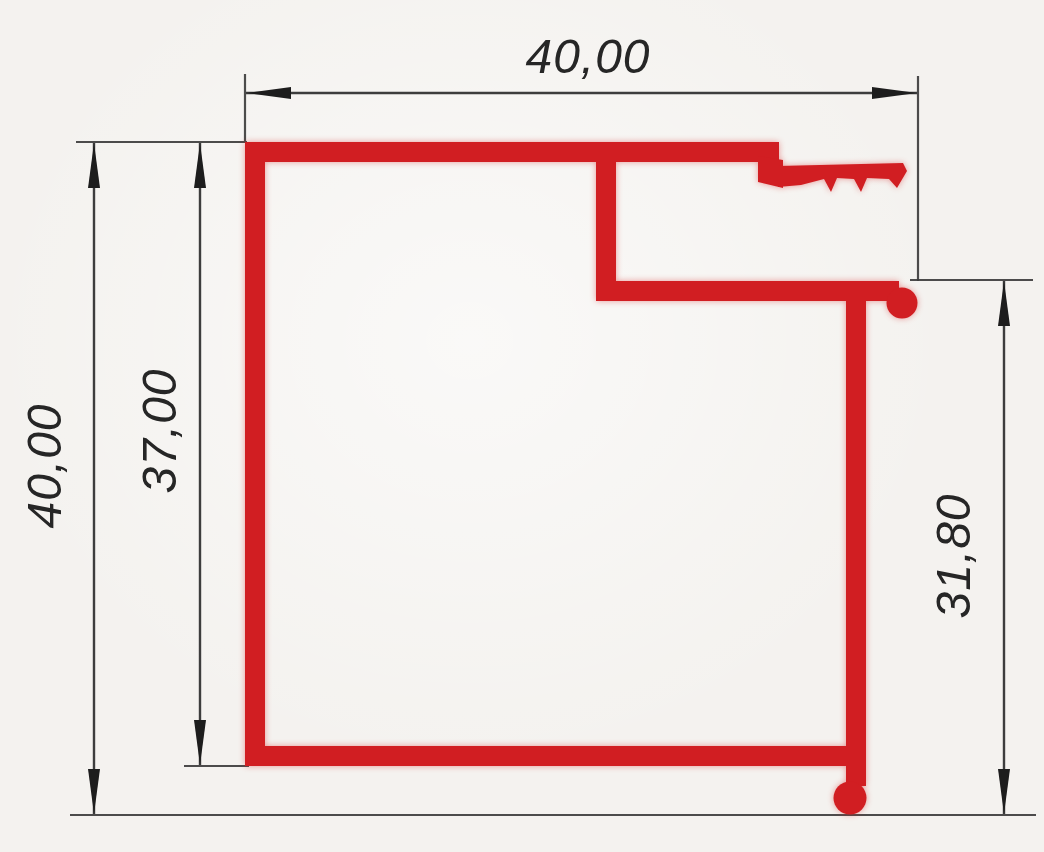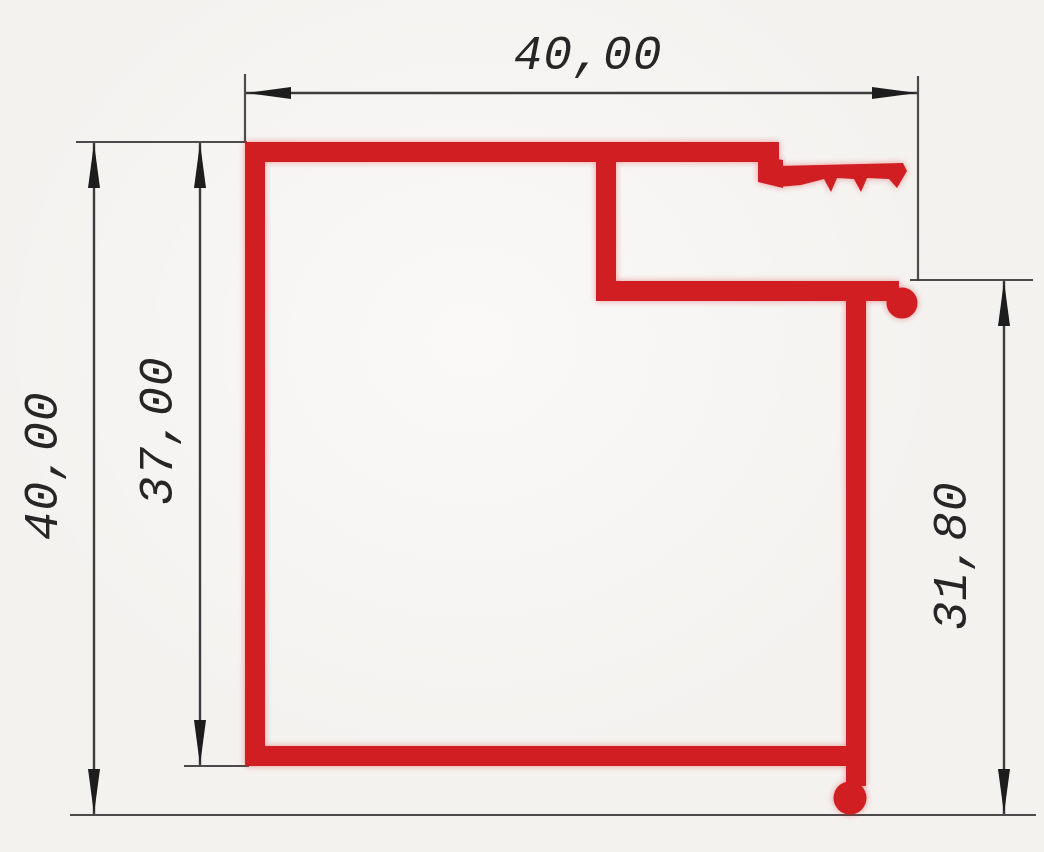--- a/index.html
+++ b/index.html
@@ -9,21 +9,20 @@
     font-family: "Liberation Sans", sans-serif;
   }
   .canvas {
     position: relative;
     width: 1044px;
     height: 852px;
     background:
       radial-gradient(ellipse at 45% 40%, rgba(255,255,255,.55) 0%, rgba(255,255,255,0) 60%),
       var(--background, #f4f2ef);
     overflow: hidden;
-    font-family: Liberation Mono, monospace;
   }
   .drawing-svg {
     position: absolute;
     inset: 0;
   }
   .profile-stroke {
     stroke: var(--profile, #d11e22);
     fill: none;
     stroke-width: 20;
     stroke-linejoin: miter;

